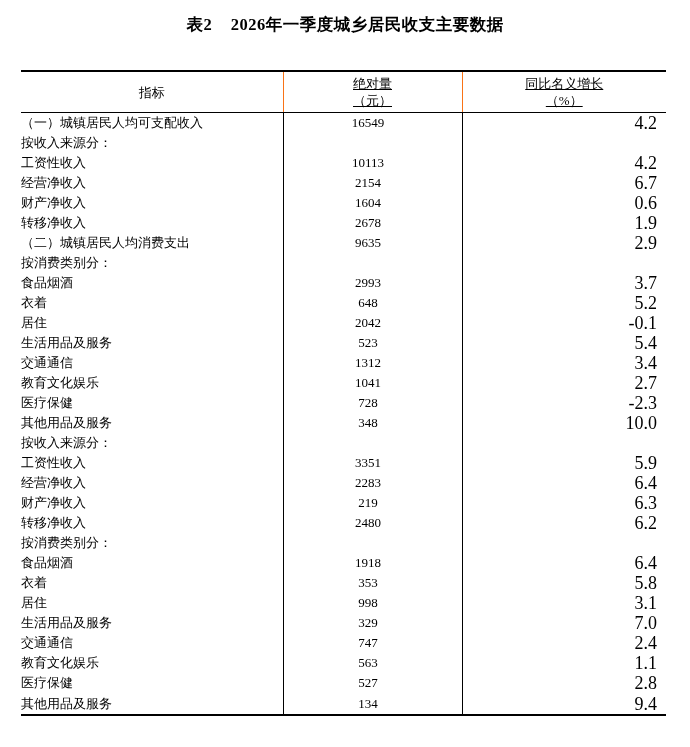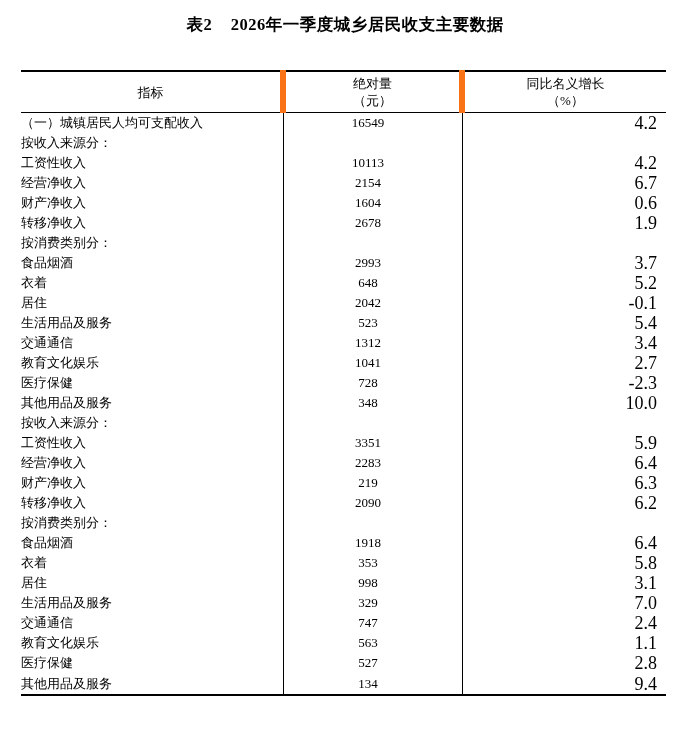--- a/index.html
+++ b/index.html
@@ -54,21 +54,21 @@
     border-top: 2.5px solid #000;
     border-bottom: 1px solid #000;
     padding: 0;
     height: 40px;
     vertical-align: middle;
     font-weight: normal;
     font-size: 13px;
     line-height: 17px;
     text-align: center;
   }
-  #stat-table thead th.sep-l { border-left: 6px solid #f97316; }
+  #stat-table thead th.sep-l { border-left: 1px solid #f97316; text-decoration: underline; }
 
   #stat-table tbody td {
     padding: 0;
     height: 20px;
     line-height: 20px;
     vertical-align: middle;
     border: none;
     font-size: 13px;
     white-space: pre;
   }
@@ -153,20 +153,25 @@
           <td class="cell-ind lvl-2">财产净收入</td>
           <td class="cell-abs">1604</td>
           <td class="cell-grw">0.6</td>
         </tr>
         <tr>
           <td class="cell-ind lvl-2">转移净收入</td>
           <td class="cell-abs">2678</td>
           <td class="cell-grw">1.9</td>
         </tr>
         <tr>
+          <td class="cell-ind lvl-0">（二）城镇居民人均消费支出</td>
+          <td class="cell-abs">9635</td>
+          <td class="cell-grw">2.9</td>
+        </tr>
+        <tr>
           <td class="cell-ind lvl-1">按消费类别分：</td>
           <td class="cell-abs"></td>
           <td class="cell-grw"></td>
         </tr>
         <tr>
           <td class="cell-ind lvl-2">食品烟酒</td>
           <td class="cell-abs">2993</td>
           <td class="cell-grw">3.7</td>
         </tr>
         <tr>
@@ -219,21 +224,21 @@
           <td class="cell-abs">2283</td>
           <td class="cell-grw">6.4</td>
         </tr>
         <tr>
           <td class="cell-ind lvl-2">财产净收入</td>
           <td class="cell-abs">219</td>
           <td class="cell-grw">6.3</td>
         </tr>
         <tr>
           <td class="cell-ind lvl-2">转移净收入</td>
-          <td class="cell-abs">2090</td>
+          <td class="cell-abs">2480</td>
           <td class="cell-grw">6.2</td>
         </tr>
         <tr>
           <td class="cell-ind lvl-1">按消费类别分：</td>
           <td class="cell-abs"></td>
           <td class="cell-grw"></td>
         </tr>
         <tr>
           <td class="cell-ind lvl-2">食品烟酒</td>
           <td class="cell-abs">1918</td>

